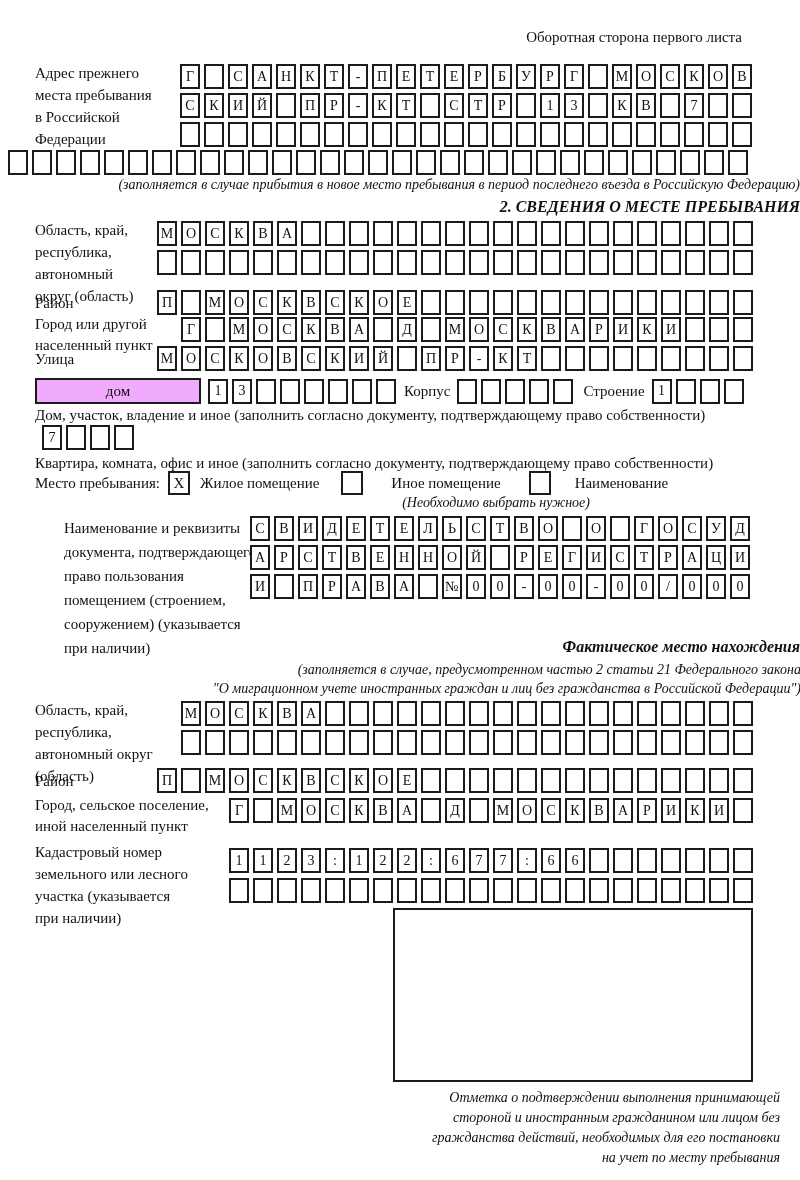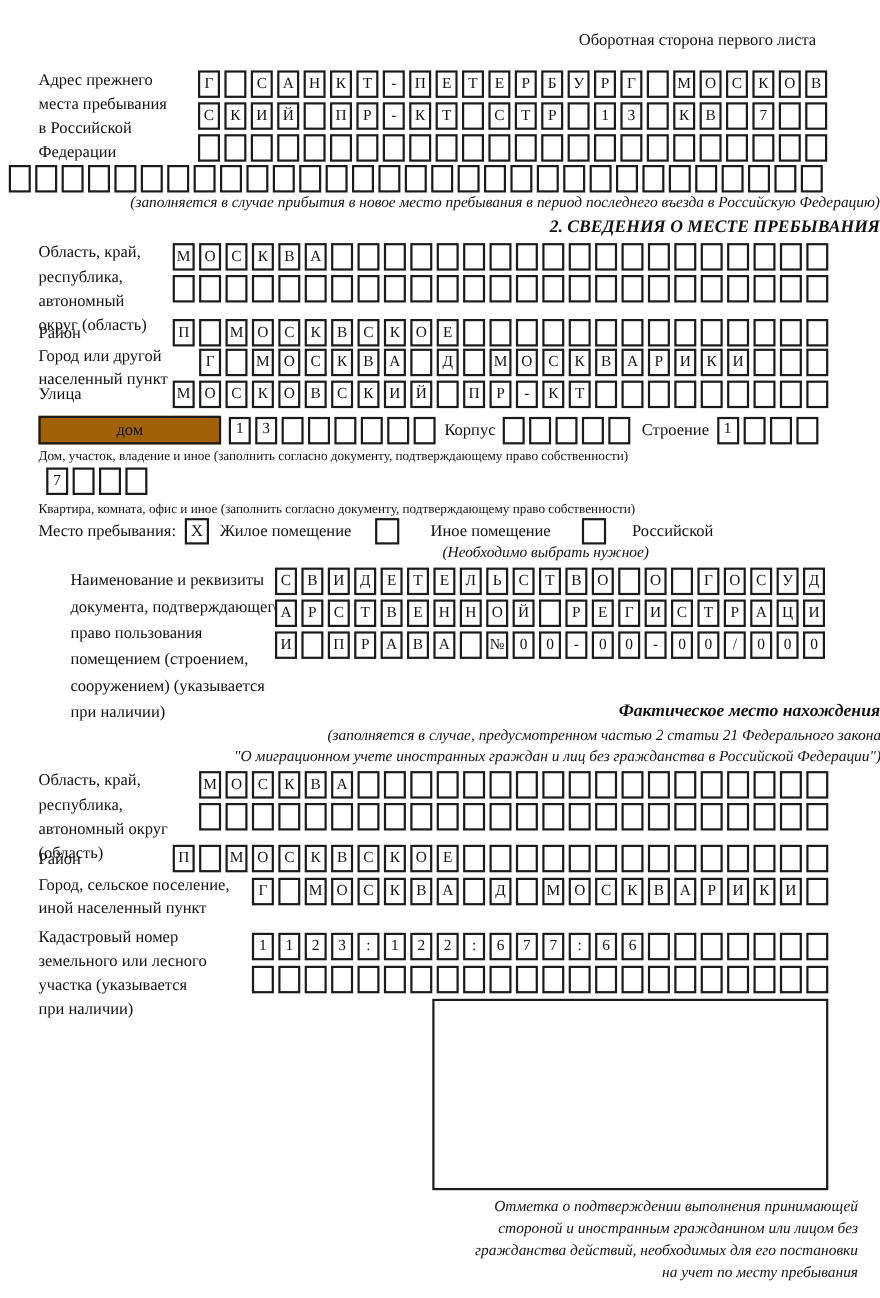--- a/index.html
+++ b/index.html
@@ -3,31 +3,31 @@
 <meta charset="utf-8">
 <style>
   html,body { margin:0; padding:0; background:#ffffff; }
   body { width:800px; height:1180px; position:relative; overflow:hidden;
          font-family:"Liberation Serif","DejaVu Serif",serif; color:#111; }
   .abs { position:absolute; }
   .pre { white-space:pre-line; }
   .label { font-size:15px; line-height:22px; }
   .lh21 { line-height:21px; }
   .lh24 { line-height:24px;margin-left:29px; }
-  .caption { font-size:12px; }
+  .caption { font-size:15px; }
   .small { font-size:14px; }
   .center { text-align:right;font-style:italic; }
   .title { font-size:16px; font-weight:bold; }
   .cells { display:flex; gap:4px; }
   .cell { flex:none; width:20px; height:25px; box-sizing:border-box;
           border:2px solid #1b1b1b; display:flex; align-items:center;
           justify-content:center; font-size:14px; background:#fff; }
   .wbox { box-sizing:border-box; border:2px solid #1b1b1b; height:26px;
           display:flex; align-items:center; justify-content:center;
-          font-size:15px; background:#a16207; }
+          font-size:15px; background:#f0abfc; }
   .chk { flex:none; width:22px; height:24px; box-sizing:border-box;
          border:2px solid #1b1b1b; display:flex; align-items:center;
          justify-content:center; font-size:15px; background:#fff; }
   .flexrow { display:flex; align-items:center; }
   .stampbox { box-sizing:border-box; border:2px solid #1b1b1b; background:#fff; }
 </style>
 </head>
 <body>
 
 <div class="abs label" style="top:26px; right:58px">Оборотная сторона первого листа</div>
@@ -337,21 +337,21 @@
 </div>
 <div class="abs caption" style="left:35px; top:455px">Квартира, комната, офис и иное (заполнить согласно документу, подтверждающему право собственности)</div>
 
 <div class="abs flexrow" style="left:35px; top:471px">
   <div class="label">Место пребывания:</div>
   <div class="chk" style="margin-left:8px">X</div>
   <div class="label" style="margin-left:10px">Жилое помещение</div>
   <div class="chk" style="margin-left:22px"></div>
   <div class="label" style="margin-left:28px">Иное помещение</div>
   <div class="chk" style="margin-left:28px"></div>
-  <div class="label" style="margin-left:24px">Российской</div>
+  <div class="label" style="margin-left:24px">Наименование</div>
 </div>
 <div class="abs small center" style="left:240px; top:495px; width:350px">(Необходимо выбрать нужное)</div>
 
 <div class="abs label pre lh24" style="left:35px; top:516px">Наименование и реквизиты
 документа, подтверждающего
 право пользования
 помещением (строением,
 сооружением) (указывается
 при наличии)</div>
 <div class="abs cells" style="left:250px; top:516px">

